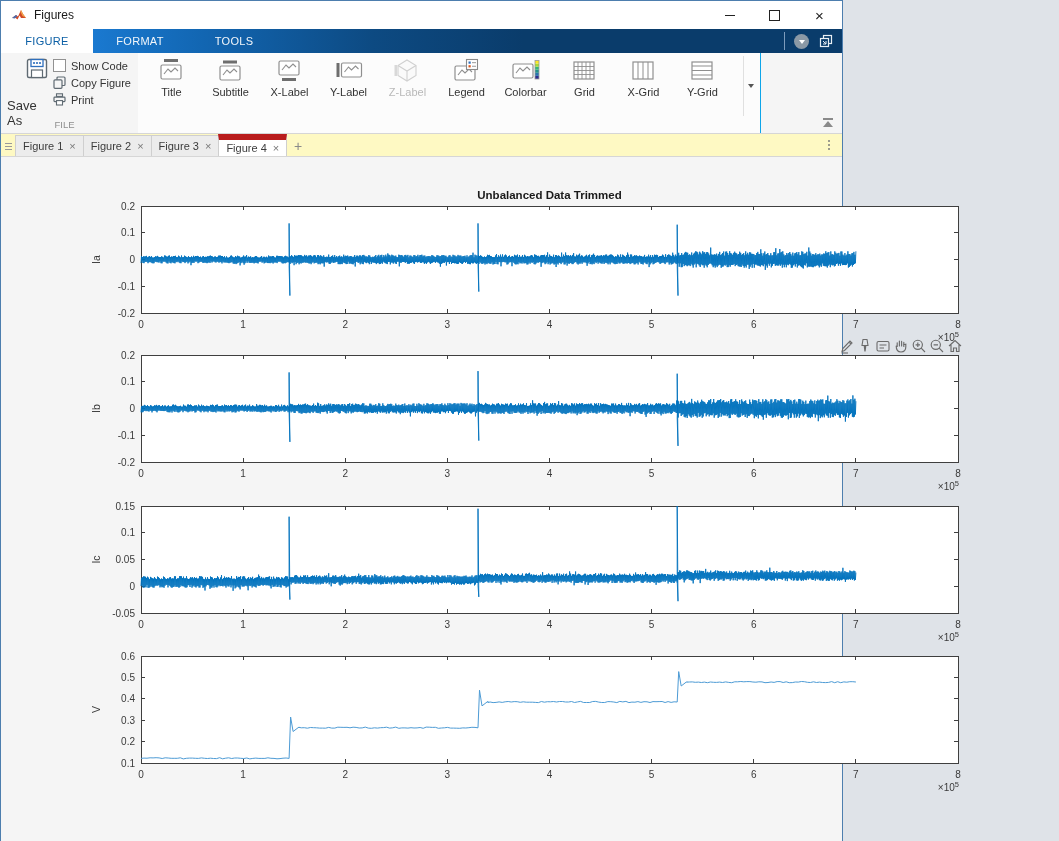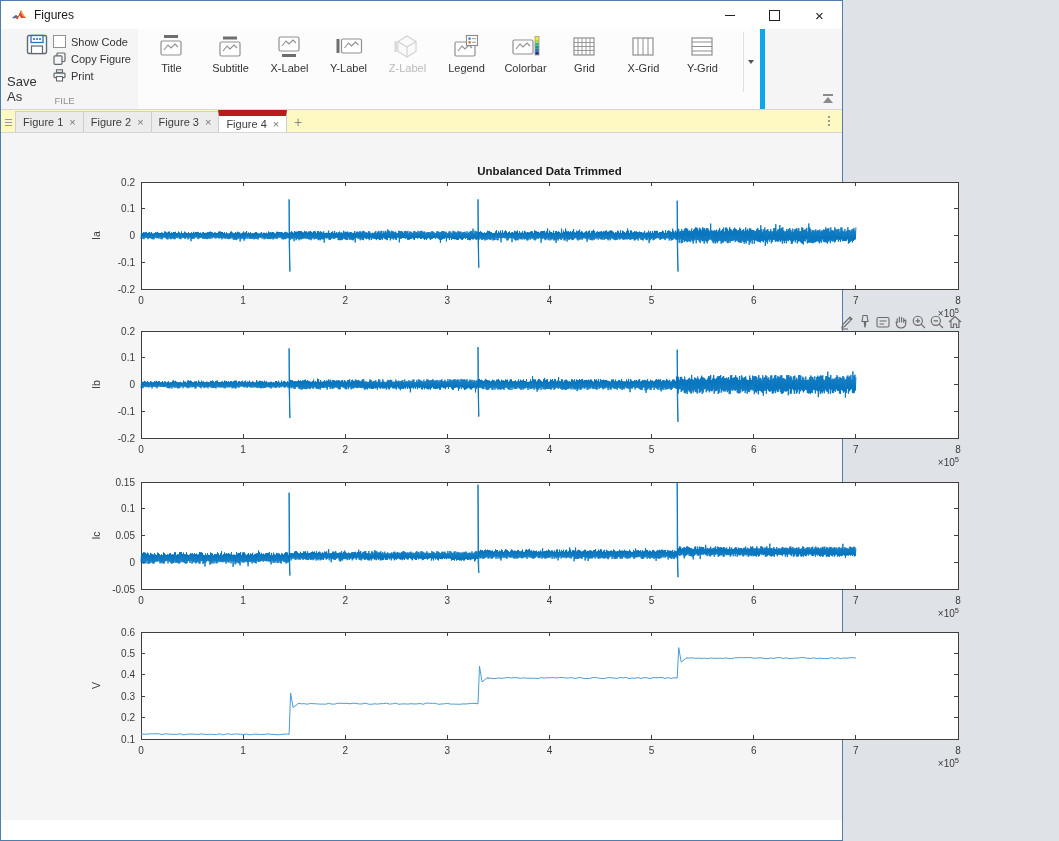--- a/index.html
+++ b/index.html
@@ -30,21 +30,21 @@
   
   .ribbon-body{position:relative;height:80px;background:#f5f5f5;border-bottom:1px solid #d6d6d6;}
   .sec-file{position:absolute;left:0;top:0;width:137px;height:80px;border-right:1px solid #dcdcdc;}
   .saveas{position:absolute;left:6px;top:5px;width:42px;display:flex;flex-direction:column;align-items:flex-end;gap:18px;font-size:13px;color:#333;}
   .caret-down{width:0;height:0;border-left:3.5px solid transparent;border-right:3.5px solid transparent;border-top:4px solid #555;}
   .file-opts{position:absolute;left:52px;top:6px;display:flex;flex-direction:column;gap:4px;}
   .opt{display:flex;align-items:center;gap:5px;font-size:11px;color:#333;white-space:nowrap;}
   .cb{width:11px;height:11px;border:1px solid #919191;background:#fff;}
   .sec-label{position:absolute;bottom:1px;left:0;right:10px;text-align:center;font-size:9.5px;color:#8f8f8f;padding:2px 0;}
 
-  .sec-gallery{position:absolute;left:137px;top:0;width:622px;height:80px;border-right:5px solid #0ea5e9;background:#fcfcfc;}
+  .sec-gallery{position:absolute;left:137px;top:0;width:622px;height:80px;border-right:1px solid #0ea5e9;background:#fcfcfc;}
   .gal-items{position:absolute;left:4px;top:3px;display:flex;}
   .gitem{width:59px;display:flex;flex-direction:column;align-items:center;gap:2px;padding-top:2px;}
   .gitem .glabel{font-size:11px;color:#333;}
   .gitem.disabled .glabel{color:#b9b9b9;}
   .gal-overflow{position:absolute;right:2px;top:3px;bottom:17px;width:14px;border-left:1px solid #e0e0e0;display:flex;align-items:center;justify-content:center;}
   .gal-label{border-top:1px solid #e6e6e6;background:#fcfcfc;}
 
   .collapse-btn{position:absolute;right:8px;bottom:6px;width:12px;display:flex;flex-direction:column;align-items:center;gap:1px;}
   .collapse-bar{width:10px;height:2px;background:#8a8a8a;}
   .collapse-tri{width:0;height:0;border-left:5px solid transparent;border-right:5px solid transparent;border-bottom:6px solid #8a8a8a;}
@@ -86,20 +86,40 @@
         </div>
       <div class="wc">
           <div class="max-glyph"></div>
         </div>
       <div class="wc">
           <span class="close-glyph">×</span>
         </div>
     </div>
   </div>
 
+  <div class="ribbon-tabs">
+    <div class="rtab figure">FIGURE</div>
+    <div class="rtab-rest">
+      <div class="rtab blue">FORMAT</div>
+      <div class="rtab blue">TOOLS</div>
+      <div class="rt-right">
+        <div class="rt-sep"></div>
+        <div class="circle-btn">
+            <div class="circle-caret"></div>
+          </div>
+        <span class="axtb-btn">
+          <svg width="14" height="14" viewBox="0 0 14 14">
+            <rect x="4.5" y="1.5" width="8" height="8" fill="none" stroke="#e8eef4" stroke-width="1.2"></rect>
+            <rect x="1.5" y="4.5" width="8" height="8" fill="#0a3c6b" stroke="#e8eef4" stroke-width="1.2"></rect>
+            <path d="M4 7 L7 10 M7 7 v3 h-3" stroke="#e8eef4" stroke-width="1" fill="none"></path>
+          </svg>
+        </span>
+      </div>
+    </div>
+  </div>
 
   <div class="ribbon-body">
     <div class="sec-file">
       <div class="saveas">
         <svg width="24" height="22" viewBox="0 0 24 22">
           <rect x="2.5" y="1.5" width="19" height="18" rx="1.5" fill="#fdfdfd" stroke="#5f6a72" stroke-width="1.4"></rect>
           <rect x="6" y="1.5" width="12" height="7" fill="#fff" stroke="#2e6fbd" stroke-width="1.3"></rect>
           <circle cx="9" cy="5" r="1.1" fill="#2e6fbd"></circle>
             <circle cx="12" cy="5" r="1.1" fill="#2e6fbd"></circle>
             <circle cx="15" cy="5" r="1.1" fill="#2e6fbd"></circle>

